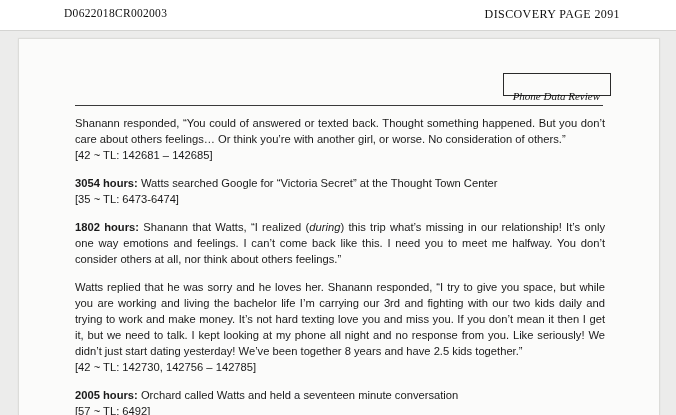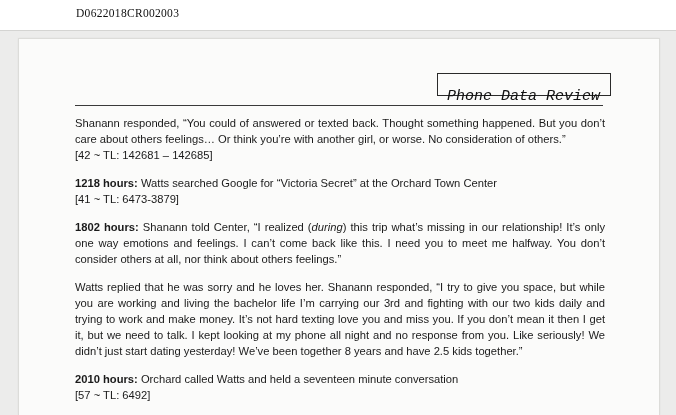--- a/index.html
+++ b/index.html
@@ -23,21 +23,21 @@
     position: absolute;
     top: 0;
     left: 0;
     width: 676px;
     height: 30px;
     background: #ffffff;
     border-bottom: 1px solid #d4d4d2;
   }
   .header-left {
     position: absolute;
-    left: 76px;
+    left: 64px;
     top: 7px;
     font-family: "Liberation Serif", serif;
     font-size: 11.5px;
     letter-spacing: 0.3px;
     color: #101010;
     text-align: center;
   }
   .header-right {
     position: absolute;
     right: 56px;
@@ -65,23 +65,23 @@
     display: flex;
     align-items: stretch;
     border: 1px solid #2a2a2a;
     background: #fbfbfa;
     height: 21px;
   }
   .stamp-label {
     display: flex;
     align-items: center;
     padding: 0 9px;
-    font-family: Liberation Mono, monospace;
+    font-family: Liberation Serif, serif;
     font-style: italic;
-    font-size: 15px;
+    font-size: 11px;
     color: #111;
     border-right: 1px solid #2a2a2a;
     white-space: nowrap;
     margin-top: 22px;
   }
   .stamp-value {
     display: flex;
     align-items: center;
     padding: 0 9px;
     font-family: "Liberation Serif", serif;
@@ -123,50 +123,52 @@
   i.em {
   }
 </style>
 </head>
 <body>
 
 <div class="page">
 
   <div class="header-bar">
     <div class="header-left">D0622018CR002003</div>
+    <div class="header-right">DISCOVERY PAGE 2091</div>
   </div>
 
   <div class="sheet">
 
     <div class="stamp">
       <div class="stamp-label">Phone Data Review</div>
     </div>
 
     <div class="rule"></div>
 
     <div class="body-area">
 
       <p class="para">
         <span>Shanann responded, “You could of answered or texted back. Thought something happened. But you don’t care about others feelings… Or think you’re with another girl, or worse. No consideration of others.”</span>
         <span class="ref">[42 ~ TL: 142681 – 142685]</span>
       </p>
 
       <p class="para">
-        <b class="tstamp">1218 hours:</b><span> Watts searched Google for “Victoria Secret” at the Orchard Town Center</span>
-        <span class="ref">[41 ~ TL: 6473-3879]</span>
+        <b class="tstamp">3054 hours:</b><span> Watts searched Google for “Victoria Secret” at the Thought Town Center</span>
+        <span class="ref">[35 ~ TL: 6473-6474]</span>
       </p>
 
       <p class="para">
-        <b class="tstamp">1802 hours:</b><span> Shanann told Center, “I realized (</span><i class="em">during</i><span>) this trip what’s missing in our relationship! It’s only one way emotions and feelings. I can’t come back like this. I need you to meet me halfway. You don’t consider others at all, nor think about others feelings.”</span>
+        <b class="tstamp">1802 hours:</b><span> Shanann that Watts, “I realized (</span><i class="em">during</i><span>) this trip what’s missing in our relationship! It’s only one way emotions and feelings. I can’t come back like this. I need you to meet me halfway. You don’t consider others at all, nor think about others feelings.”</span>
       </p>
 
       <p class="para">
         <span>Watts replied that he was sorry and he loves her. Shanann responded, “I try to give you space, but while you are working and living the bachelor life I’m carrying our 3rd and fighting with our two kids daily and trying to work and make money. It’s not hard texting love you and miss you. If you don’t mean it then I get it, but we need to talk. I kept looking at my phone all night and no response from you. Like seriously! We didn’t just start dating yesterday! We’ve been together 8 years and have 2.5 kids together.”</span>
+        <span class="ref">[42 ~ TL: 142730, 142756 – 142785]</span>
       </p>
 
       <p class="para">
-        <b class="tstamp">2010 hours:</b><span> Orchard called Watts and held a seventeen minute conversation</span>
+        <b class="tstamp">2005 hours:</b><span> Orchard called Watts and held a seventeen minute conversation</span>
         <span class="ref">[57 ~ TL: 6492]</span>
       </p>
 
     </div>
   </div>
 </div>
 
 </body></html>

